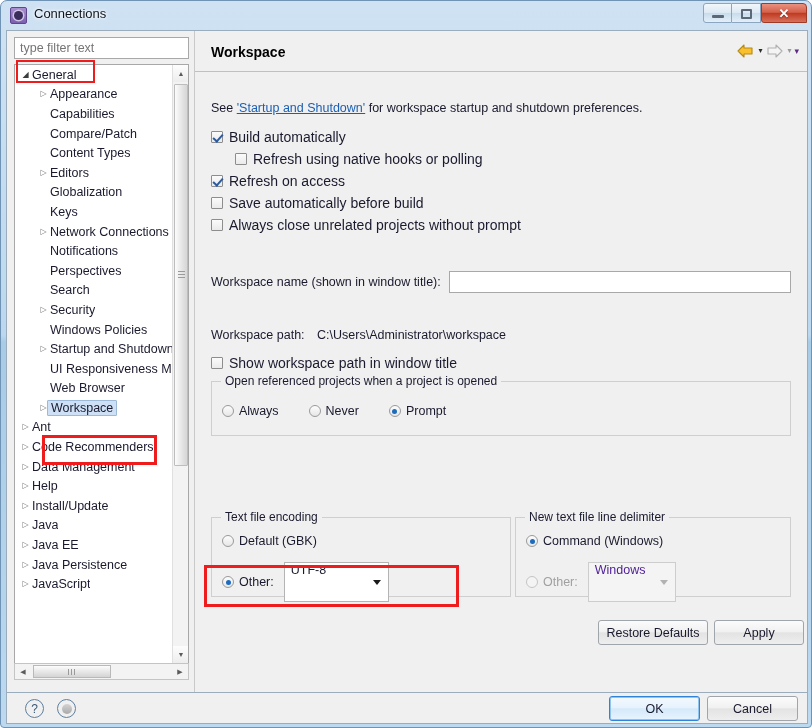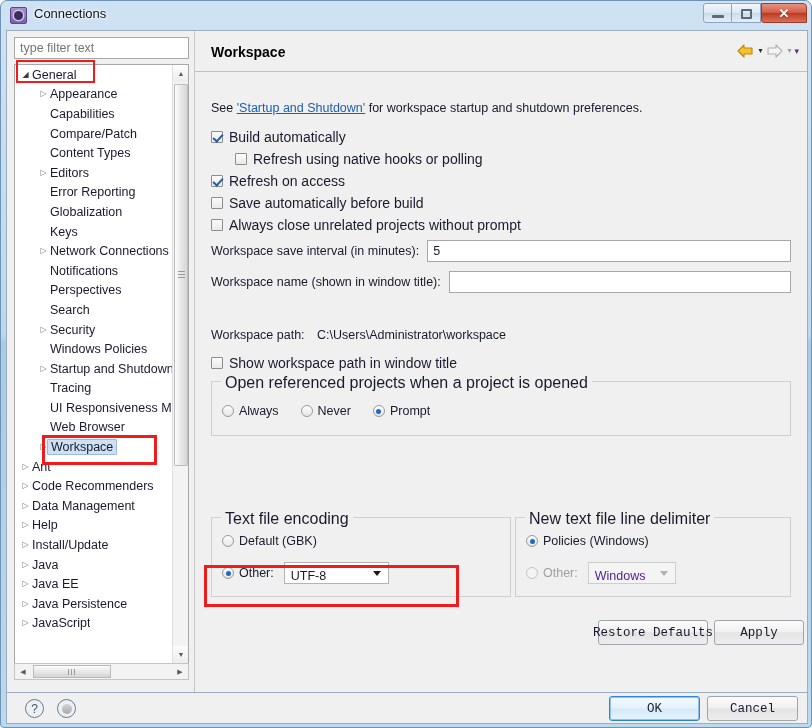--- a/index.html
+++ b/index.html
@@ -281,21 +281,21 @@
   
   .groupbox {
     position: absolute;
     border: 1px solid #cfcfcf;
     box-sizing: border-box;
     background: transparent;
   }
   .groupbox > .gb-title {
     position: absolute; top: -8px; left: 9px;
     background: #f0f0f0; padding: 0 4px;
-    font-size: 16px; color: #1a1a2e; white-space: nowrap;
+    font-size: 12px; color: #1a1a2e; white-space: nowrap;
   }
   .radio-row { display: flex; align-items: center; font-size: 12.5px; }
   .radio {
     width: 12px; height: 12px; flex: 0 0 12px;
     border-radius: 50%;
     border: 1px solid #9a9a9a;
     background: linear-gradient(to bottom,#fdfdfd,#e6e6e6);
     box-sizing: border-box;
     margin-right: 5px;
     position: relative;
@@ -303,25 +303,25 @@
   .radio.sel::after {
     content: "";
     position: absolute; left: 2.5px; top: 2.5px;
     width: 5px; height: 5px; border-radius: 50%;
     background: #1c6bbd;
   }
   .radio.disabled { border-color: #c4c4c4; background: #f4f4f4; }
   .lbl-disabled { color: #a0a0a0; }
 
   .combo {
-    height: 22px;
+    height: 40px;
     border: 1px solid #b4b4b4;
     background: #ffffff;
     box-sizing: border-box;
-    display: flex; align-items: flex-end;
+    display: flex; align-items: flex-start;
     font-size: 12.5px;
     padding-left: 6px;
     position: relative;
   }
   .combo .cc {
     position: absolute; right: 7px; top: 50%; margin-top: -2px;
     width: 0; height: 0;
     border-left: 4px solid transparent;
     border-right: 4px solid transparent;
     border-top: 5px solid #1a1a1a;
@@ -331,21 +331,21 @@
 
   .btn {
     height: 25px;
     border: 1px solid #a0a5ab;
     border-radius: 3px;
     background: linear-gradient(to bottom,#fbfbfb 0%,#f1f1f1 46%,#e3e3e3 52%,#eeeeee 100%);
     font-size: 12.5px;
     color: #1a1a2e;
     display: flex; align-items: center; justify-content: center;
     box-sizing: border-box;
-    font-family: Liberation Mono, monospace;
+    font-family: Liberation Sans, sans-serif;
     white-space: nowrap;
   }
   .btn.focus {
     border: 1px solid #2f83d8;
     box-shadow: 0 0 0 1px #8fc4f0 inset;
     background: linear-gradient(to bottom,#f4fafe 0%,#e6f2fc 46%,#d4e9fa 52%,#e9f4fd 100%);
   }
 
   
   .bottombar {
@@ -418,24 +418,20 @@
             <div class="tree-item lvl2">
               <span class="arrow"></span>
               <span class="label">Content Types</span>
             </div>
             <div class="tree-item lvl2">
               <span class="arrow">▷</span>
               <span class="label">Editors</span>
             </div>
             <div class="tree-item lvl2">
               <span class="arrow"></span>
-              <span class="label">Error Reporting</span>
-            </div>
-            <div class="tree-item lvl2">
-              <span class="arrow"></span>
               <span class="label">Globalization</span>
             </div>
             <div class="tree-item lvl2">
               <span class="arrow"></span>
               <span class="label">Keys</span>
             </div>
             <div class="tree-item lvl2">
               <span class="arrow">▷</span>
               <span class="label">Network Connections</span>
             </div>
@@ -455,24 +451,20 @@
               <span class="arrow">▷</span>
               <span class="label">Security</span>
             </div>
             <div class="tree-item lvl2">
               <span class="arrow"></span>
               <span class="label">Windows Policies</span>
             </div>
             <div class="tree-item lvl2">
               <span class="arrow">▷</span>
               <span class="label">Startup and Shutdown</span>
-            </div>
-            <div class="tree-item lvl2">
-              <span class="arrow"></span>
-              <span class="label">Tracing</span>
             </div>
             <div class="tree-item lvl2">
               <span class="arrow"></span>
               <span class="label">UI Responsiveness Monitoring</span>
             </div>
             <div class="tree-item lvl2">
               <span class="arrow"></span>
               <span class="label">Web Browser</span>
             </div>
             <div class="tree-item lvl2 selected">
@@ -571,43 +563,39 @@
             <div class="chk-row" style="top: 123px;">
               <span class="chkbox"></span>
               <span>Save automatically before build</span>
             </div>
             <div class="chk-row" style="top: 145px;">
               <span class="chkbox"></span>
               <span>Always close unrelated projects without prompt</span>
             </div>
           </div>
 
-        <div class="field-row" style="top:168px;">
-          <span class="fl">Workspace save interval (in minutes):</span>
-          <input class="txtinput" type="text" value="5" style="">
-        </div>
 
         <div class="field-row" style="top:199px;">
           <span class="fl">Workspace name (shown in window title):</span>
           <input class="txtinput" type="text" value="" style="">
         </div>
 
         <div class="static-row" style="top:256px;">
           <span>Workspace path:</span>
           <span style="padding-left:9px;">C:\Users\Administrator\workspace</span>
         </div>
 
         <div class="chk-row" style="top:283px;">
           <span class="chkbox"></span>
           <span>Show workspace path in window title</span>
         </div>
 
         <div class="groupbox" style="left:16px; top:309px; width:580px; height:55px;">
           <span class="gb-title">Open referenced projects when a project is opened</span>
-          <div id="referenced-radios" style="position:absolute; left:10px; top:22px; display:flex; gap:22px;">
+          <div id="referenced-radios" style="position:absolute; left:10px; top:22px; display:flex; gap:30px;">
               <div class="radio-row">
                 <span class="radio"></span>
                 <span>Always</span>
               </div>
               <div class="radio-row">
                 <span class="radio"></span>
                 <span>Never</span>
               </div>
               <div class="radio-row">
                 <span class="radio sel"></span>
@@ -630,21 +618,21 @@
               <span>UTF-8</span>
               <span class="cc"></span>
             </span>
           </div>
         </div>
 
         <div class="groupbox" style="left:320px; top:445px; width:276px; height:80px;">
           <span class="gb-title">New text file line delimiter</span>
           <div class="radio-row" style="position:absolute; left:10px; top:16px;">
             <span class="radio sel"></span>
-            <span>Policies (Windows)</span>
+            <span>Command (Windows)</span>
           </div>
           <div class="radio-row" style="position:absolute; left:10px; top:44px;">
             <span class="radio disabled"></span>
             <span class="lbl-disabled">Other:</span>
             <span class="combo disabled" style="width:88px; margin-left:10px;">
               <span>Windows</span>
               <span class="cc"></span>
             </span>
           </div>
         </div>

